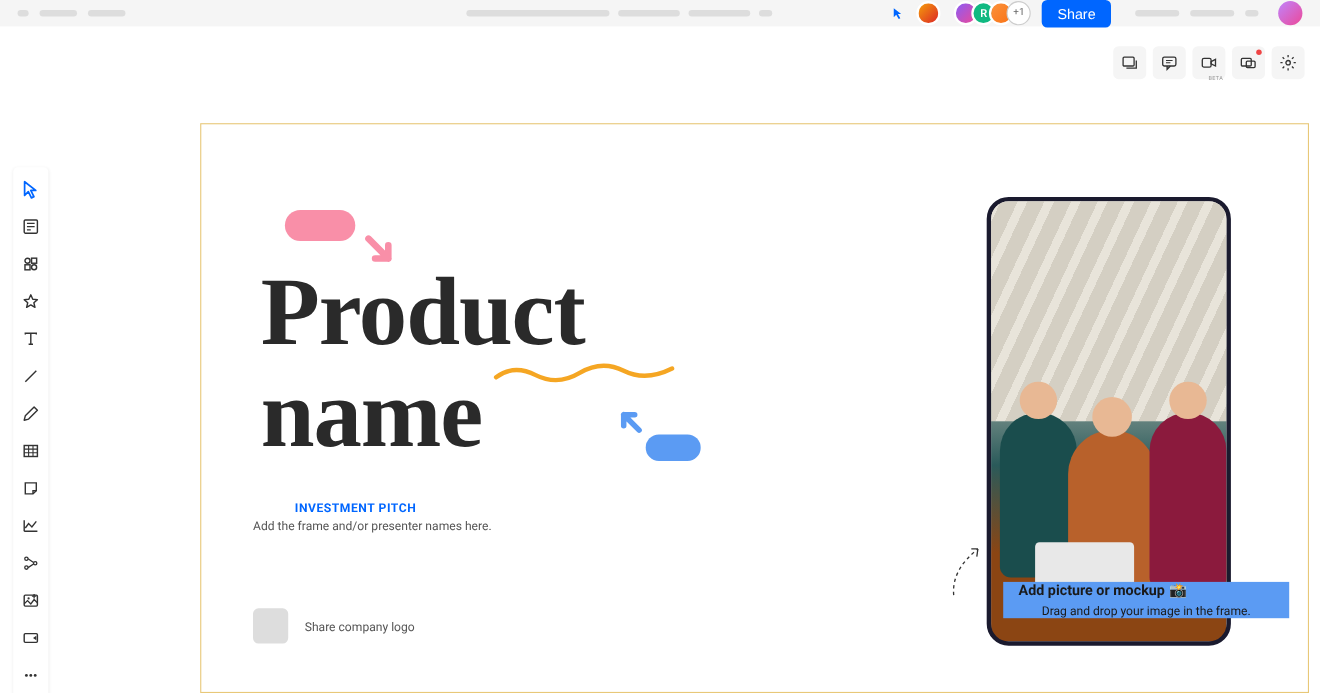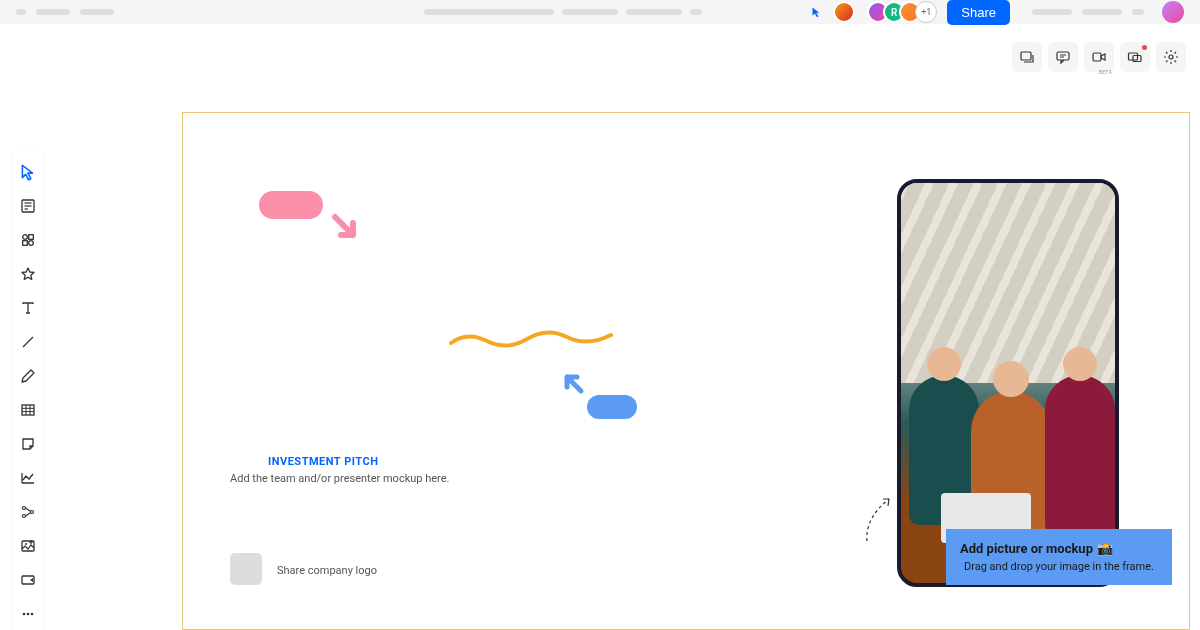--- a/index.html
+++ b/index.html
@@ -62,21 +62,21 @@
 .stairs { position: absolute; top: 0; left: 0; width: 100%; height: 50%; background: repeating-linear-gradient(115deg, #e8e4da 0px, #e8e4da 8px, #d4cfc3 8px, #d4cfc3 22px); }
 .person1 { position: absolute; left: 8px; top: 48%; width: 70px; height: 150px; background: #1a4d4d; border-radius: 35px 35px 10px 10px; }
 .person1::before { content: ''; position: absolute; top: -28px; left: 18px; width: 34px; height: 34px; background: #e8b894; border-radius: 50%; }
 .person2 { position: absolute; left: 70px; top: 52%; width: 80px; height: 160px; background: #b8612b; border-radius: 40px 40px 10px 10px; }
 .person2::before { content: ''; position: absolute; top: -30px; left: 22px; width: 36px; height: 36px; background: #e8b894; border-radius: 50%; }
 .person3 { position: absolute; right: 0; top: 48%; width: 70px; height: 160px; background: #8b1a3d; border-radius: 35px 35px 10px 10px; }
 .person3::before { content: ''; position: absolute; top: -28px; left: 18px; width: 34px; height: 34px; background: #e8b894; border-radius: 50%; }
 .laptop { position: absolute; bottom: 40px; left: 40px; width: 90px; height: 50px; background: #e8e8e8; border-radius: 4px; }
 
 
-.callout { position: absolute; right: 17px; top: 416px; width: 226px; background: #5b9bf3; padding: 12px 14px; margin-left: 16px; }
+.callout { position: absolute; right: 17px; top: 416px; width: 260px; background: #5b9bf3; padding: 0 14px; margin-left: 16px; }
 .callout-title { font-size: 13px; font-weight: 700; color: #1a1a1a; display: flex; align-items: center; gap: 4px; }
 .callout-sub { font-size: 11px; color: #1a1a1a; margin-top: 4px; text-align: center; }
 .curved-arrow { position: absolute; right: 290px; top: 380px; }
 
 </style>
 </head>
 <body>
 
 <div class="topbar">
   <div class="topbar-left">
@@ -242,32 +242,36 @@
       </svg>
   </div>
 </div>
 
 <div class="canvas-area">
   <div class="pink-pill"></div>
   <svg class="pink-arrow" width="30" height="30" viewBox="0 0 30 30">
     <path d="M4 4 L22 22 M22 22 L22 10 M22 22 L10 22" stroke="#f98fa8" stroke-width="6" fill="none" stroke-linecap="round" stroke-linejoin="round"></path>
   </svg>
 
+  <div class="slide-title">
+    <span>Product</span><br>
+    <span>name</span>
+  </div>
 
   <svg class="yellow-squiggle" width="170" height="24" viewBox="0 0 170 24">
     <path d="M4 16 Q 20 4, 40 14 T 80 12 T 120 10 T 164 8" stroke="#f5a623" stroke-width="4" fill="none" stroke-linecap="round"></path>
   </svg>
 
   <svg class="blue-arrow" width="24" height="24" viewBox="0 0 24 24">
     <path d="M20 20 L6 6 M6 6 L6 16 M6 6 L16 6" stroke="#5b9bf3" stroke-width="5" fill="none" stroke-linecap="round" stroke-linejoin="round"></path>
   </svg>
   <div class="blue-pill"></div>
 
   <div class="subtitle">INVESTMENT PITCH</div>
-  <div class="subline">Add the team and/or presenter mockup here.</div>
+  <div class="subline">Add the frame and/or presenter names here.</div>
 
   <div class="logo-placeholder"></div>
   <div class="logo-text">Share company logo</div>
 
   <div class="image-frame">
     <div class="image-scene">
       <div class="stairs"></div>
       <div class="person1"></div>
       <div class="person2"></div>
       <div class="person3"></div>

